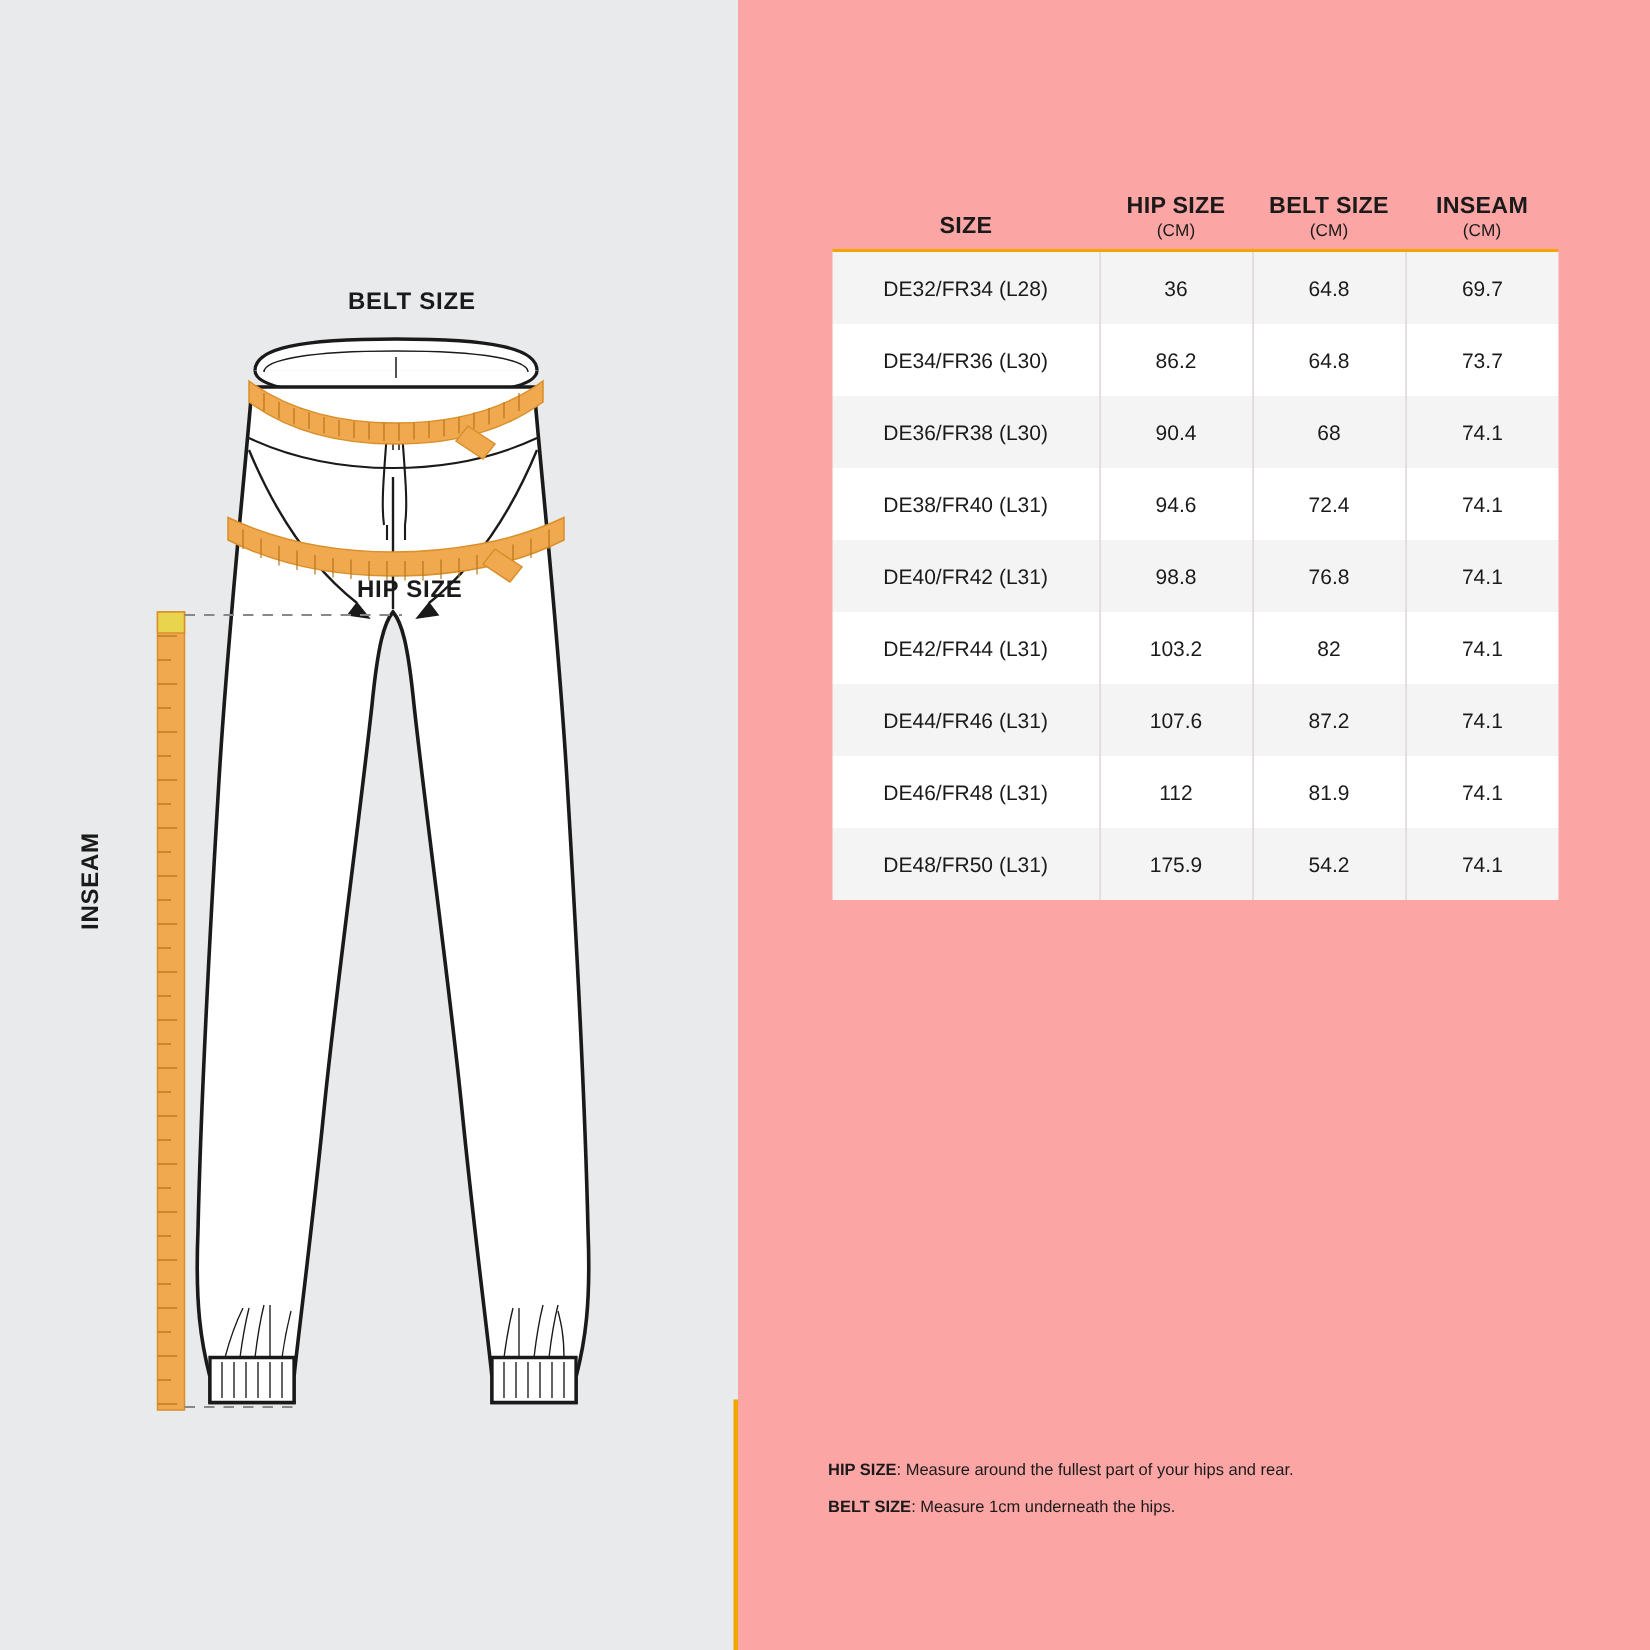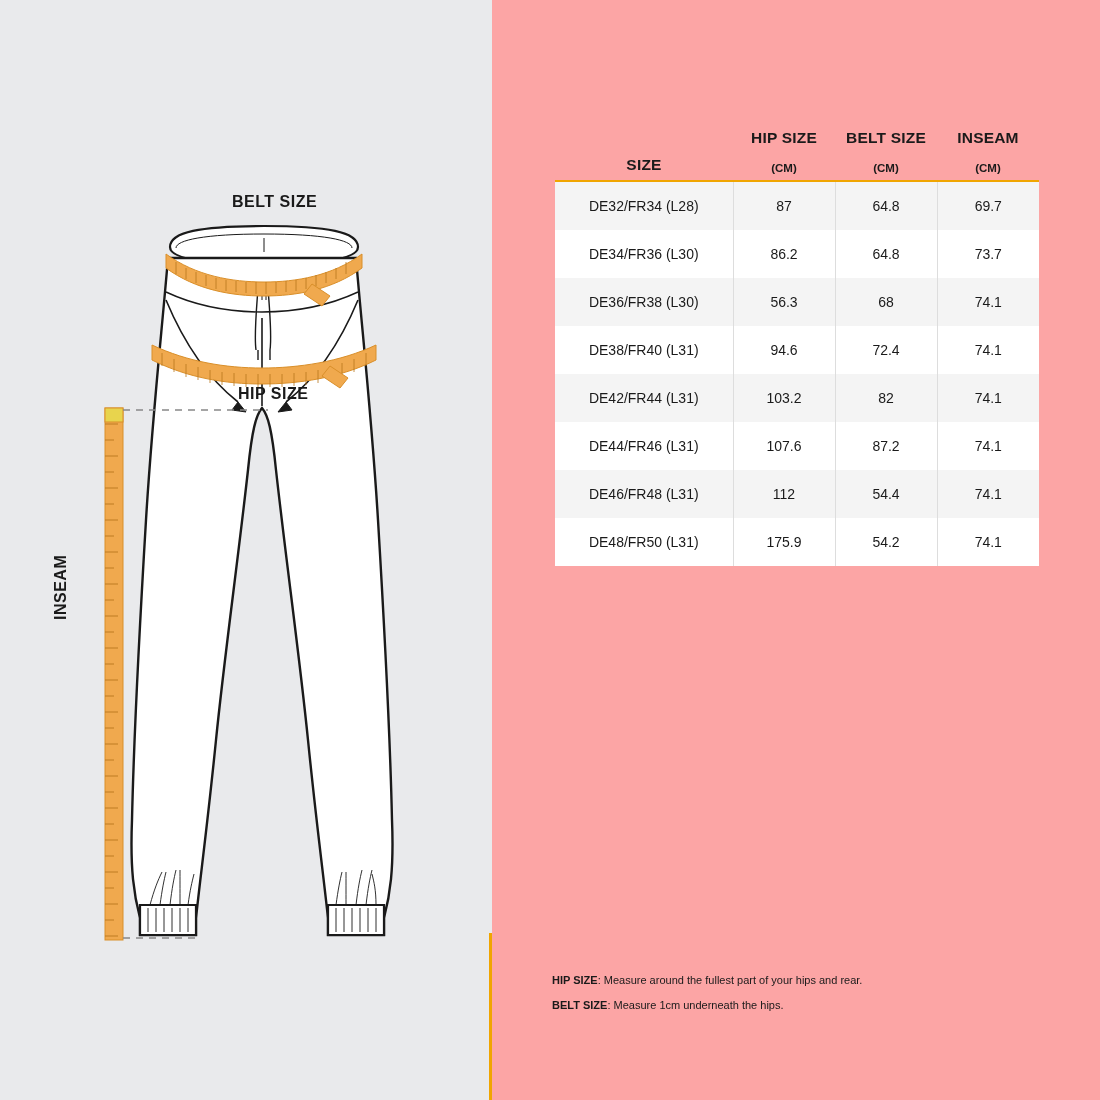--- a/index.html
+++ b/index.html
@@ -89,23 +89,23 @@
     font-weight: bold;
     font-size: 15.5px;
     padding-bottom: 6px;
     text-align: center;
     vertical-align: bottom;
     letter-spacing: 0.2px;
   }
   table.size-table th .unit {
     display: block;
     font-size: 11.5px;
-    font-weight: bold;
+    font-weight: normal;
     letter-spacing: 0;
-    margin-top: 15px;
+    margin-top: 1px;
   }
   table.size-table thead tr {
     border-bottom: 2px solid #f0a500;
   }
   table.size-table td {
     text-align: center;
     padding: 16px 4px;
     font-size: 14px;
     color: #1a1a1a;
     border-right: 1px solid #dddddd;
@@ -341,58 +341,64 @@
           </th>
           <th class="col-num">
             <span>INSEAM</span>
             <span class="unit">(CM)</span>
           </th>
         </tr>
       </thead>
       <tbody>
         <tr>
           <td>DE32/FR34 (L28)</td>
-          <td>87</td>
+          <td>36</td>
           <td>64.8</td>
           <td>69.7</td>
         </tr>
         <tr>
           <td>DE34/FR36 (L30)</td>
           <td>86.2</td>
           <td>64.8</td>
           <td>73.7</td>
         </tr>
         <tr>
           <td>DE36/FR38 (L30)</td>
-          <td>56.3</td>
+          <td>90.4</td>
           <td>68</td>
           <td>74.1</td>
         </tr>
         <tr>
           <td>DE38/FR40 (L31)</td>
           <td>94.6</td>
           <td>72.4</td>
           <td>74.1</td>
         </tr>
         <tr>
+          <td>DE40/FR42 (L31)</td>
+          <td>98.8</td>
+          <td>76.8</td>
+          <td>74.1</td>
+        </tr>
+        <tr>
           <td>DE42/FR44 (L31)</td>
           <td>103.2</td>
           <td>82</td>
           <td>74.1</td>
         </tr>
         <tr>
           <td>DE44/FR46 (L31)</td>
           <td>107.6</td>
           <td>87.2</td>
           <td>74.1</td>
         </tr>
         <tr>
           <td>DE46/FR48 (L31)</td>
           <td>112</td>
-          <td>54.4</td>
+          <td>81.9</td>
           <td>74.1</td>
         </tr>
         <tr>
           <td>DE48/FR50 (L31)</td>
           <td>175.9</td>
           <td>54.2</td>
           <td>74.1</td>
         </tr>
       </tbody>
     </table>

